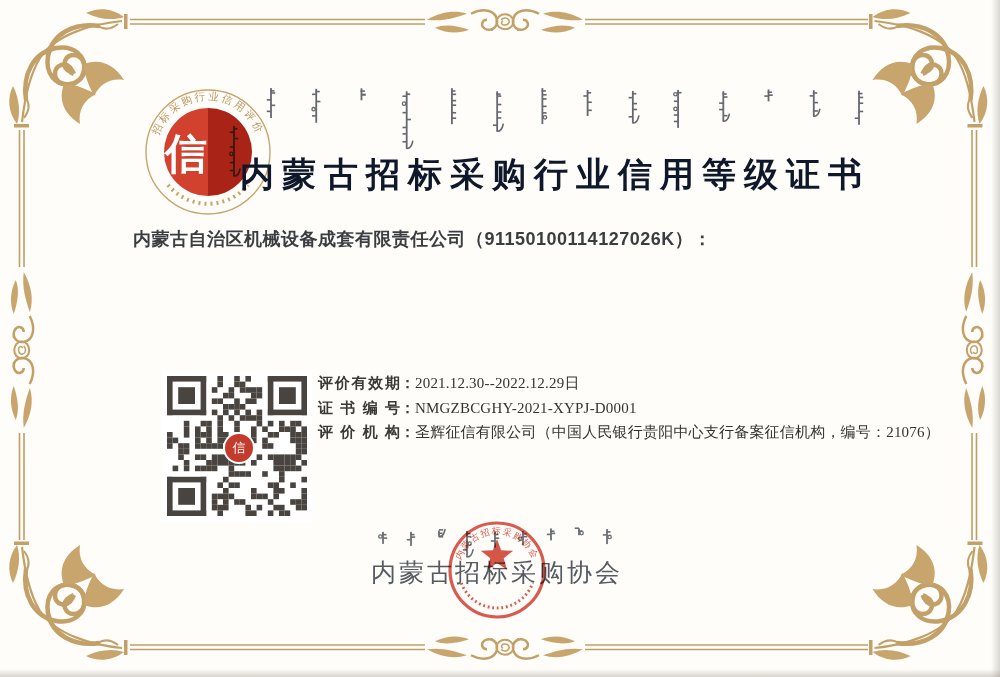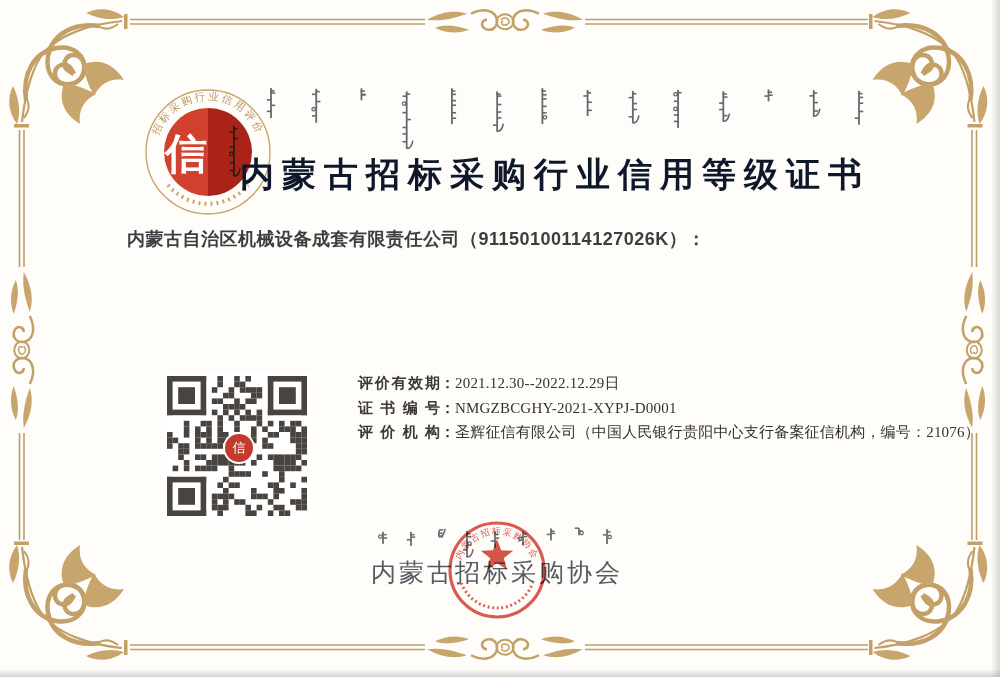--- a/index.html
+++ b/index.html
@@ -14,35 +14,35 @@
 
   .logo-wrap{position:absolute;left:142px;top:86px;width:132px;height:132px;}
 
   .mong-top{position:absolute;left:255px;top:84px;width:620px;height:72px;}
   .mong-bottom{position:absolute;left:375px;top:522px;width:240px;height:50px;}
 
   .title{position:absolute;left:230px;top:152px;width:650px;text-align:center;
          font-family:"Liberation Serif",serif;font-weight:700;font-size:34px;
          letter-spacing:8px;color:#0f172a;white-space:nowrap;}
 
-  .company{position:absolute;left:127px;top:227px;width:760px;
+  .company{position:absolute;left:133px;top:227px;width:760px;
          font-size:18px;font-weight:700;color:#3b3e41;letter-spacing:.5px;}
 
   .paragraph{position:absolute;left:120px;top:262px;width:762px;
          font-size:17.5px;line-height:31px;font-weight:500;color:#45474b;
          text-align:justify;text-indent:2em;}
 
   .qr-box{position:absolute;left:162px;top:372px;width:150px;height:150px;background:#fff;}
   .qr-box svg{position:absolute;left:5px;top:4px;}
   .qr-logo{position:absolute;left:61px;top:60px;width:28px;height:28px;border-radius:50%;
          background:#c23b2c;border:2px solid #fff;color:#fff;font-size:13px;line-height:28px;
          text-align:center;font-family:"Liberation Serif",serif;}
 
   .details{position:absolute;left:318px;top:371px;width:580px;
-         font-family:"Liberation Serif",serif;font-size:15px;line-height:24.7px;color:#36332f;margin-left:40px;}
+         font-family:"Liberation Serif",serif;font-size:15px;line-height:24.7px;color:#36332f;}
   .drow{white-space:nowrap;}
   .dlabel{display:inline-block;width:82px;text-align:justify;text-align-last:justify;
          color:#3d3a36;font-weight:600;vertical-align:top;}
   .dcolon{display:inline-block;width:15px;color:#3d3a36;font-weight:600;vertical-align:top;}
   .dvalue{letter-spacing:.2px;}
 
   .org-name{position:absolute;left:347px;top:556px;width:300px;text-align:center;
          font-family:"Liberation Serif",serif;font-size:25px;letter-spacing:3px;
          color:#565a61;font-weight:500;}
 

